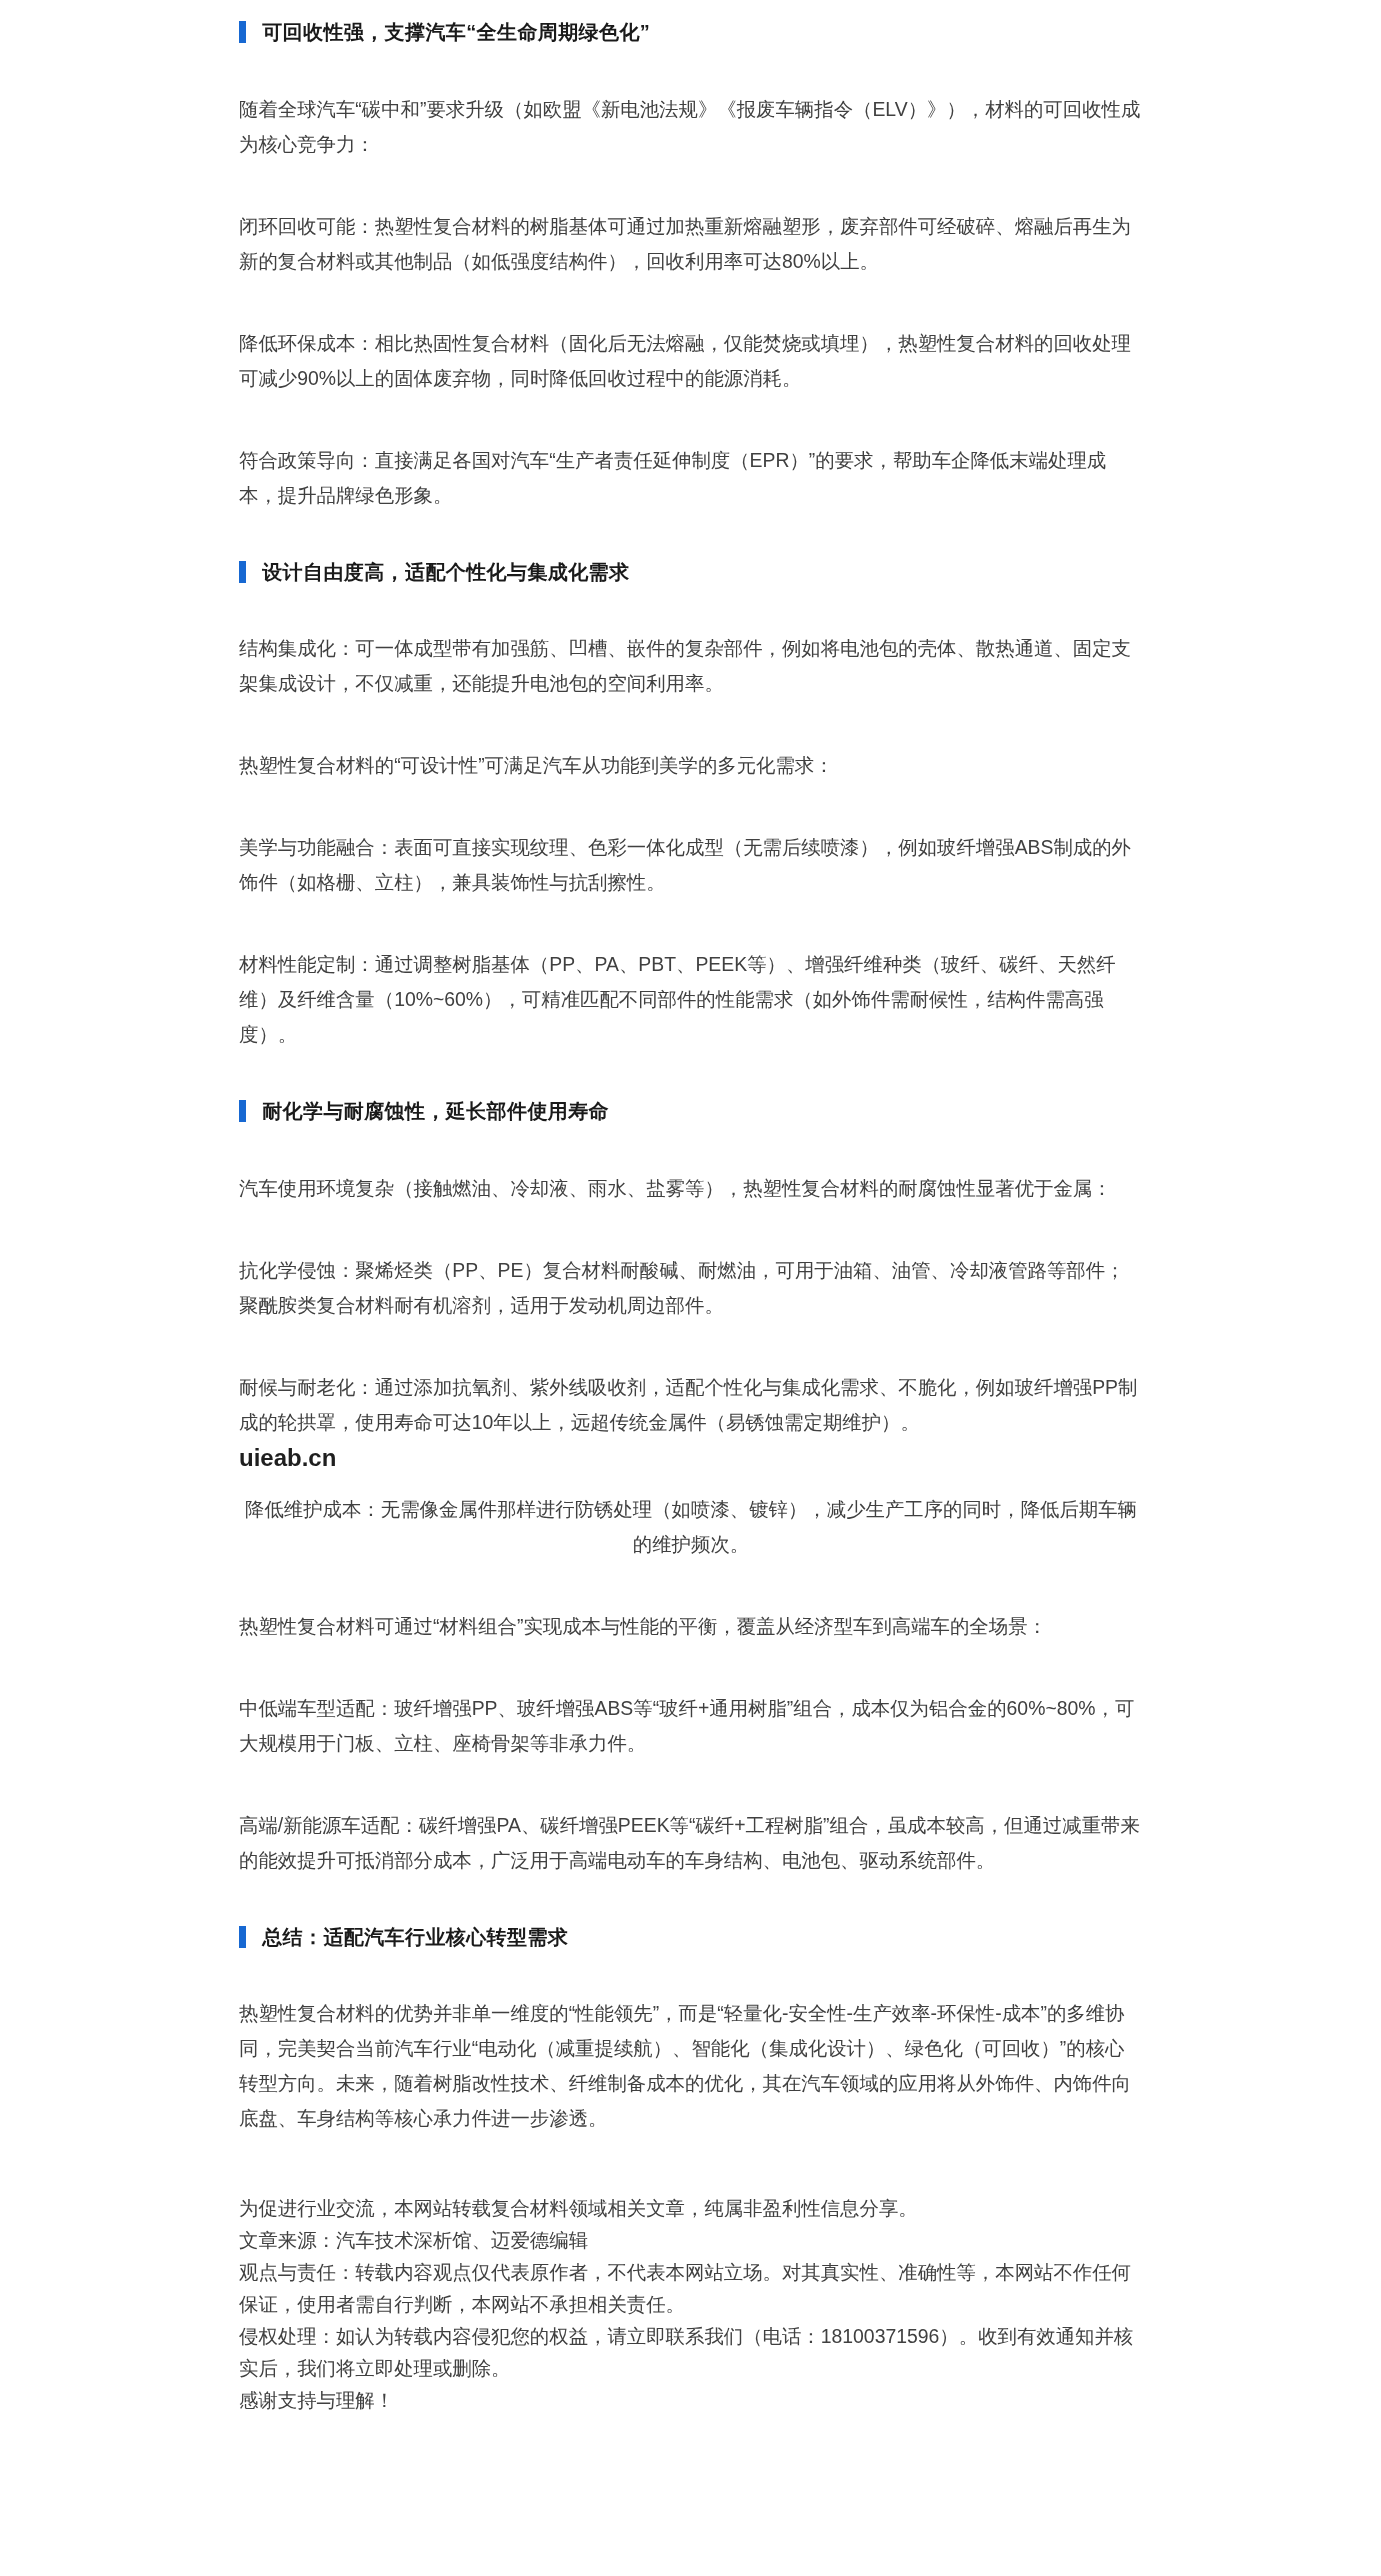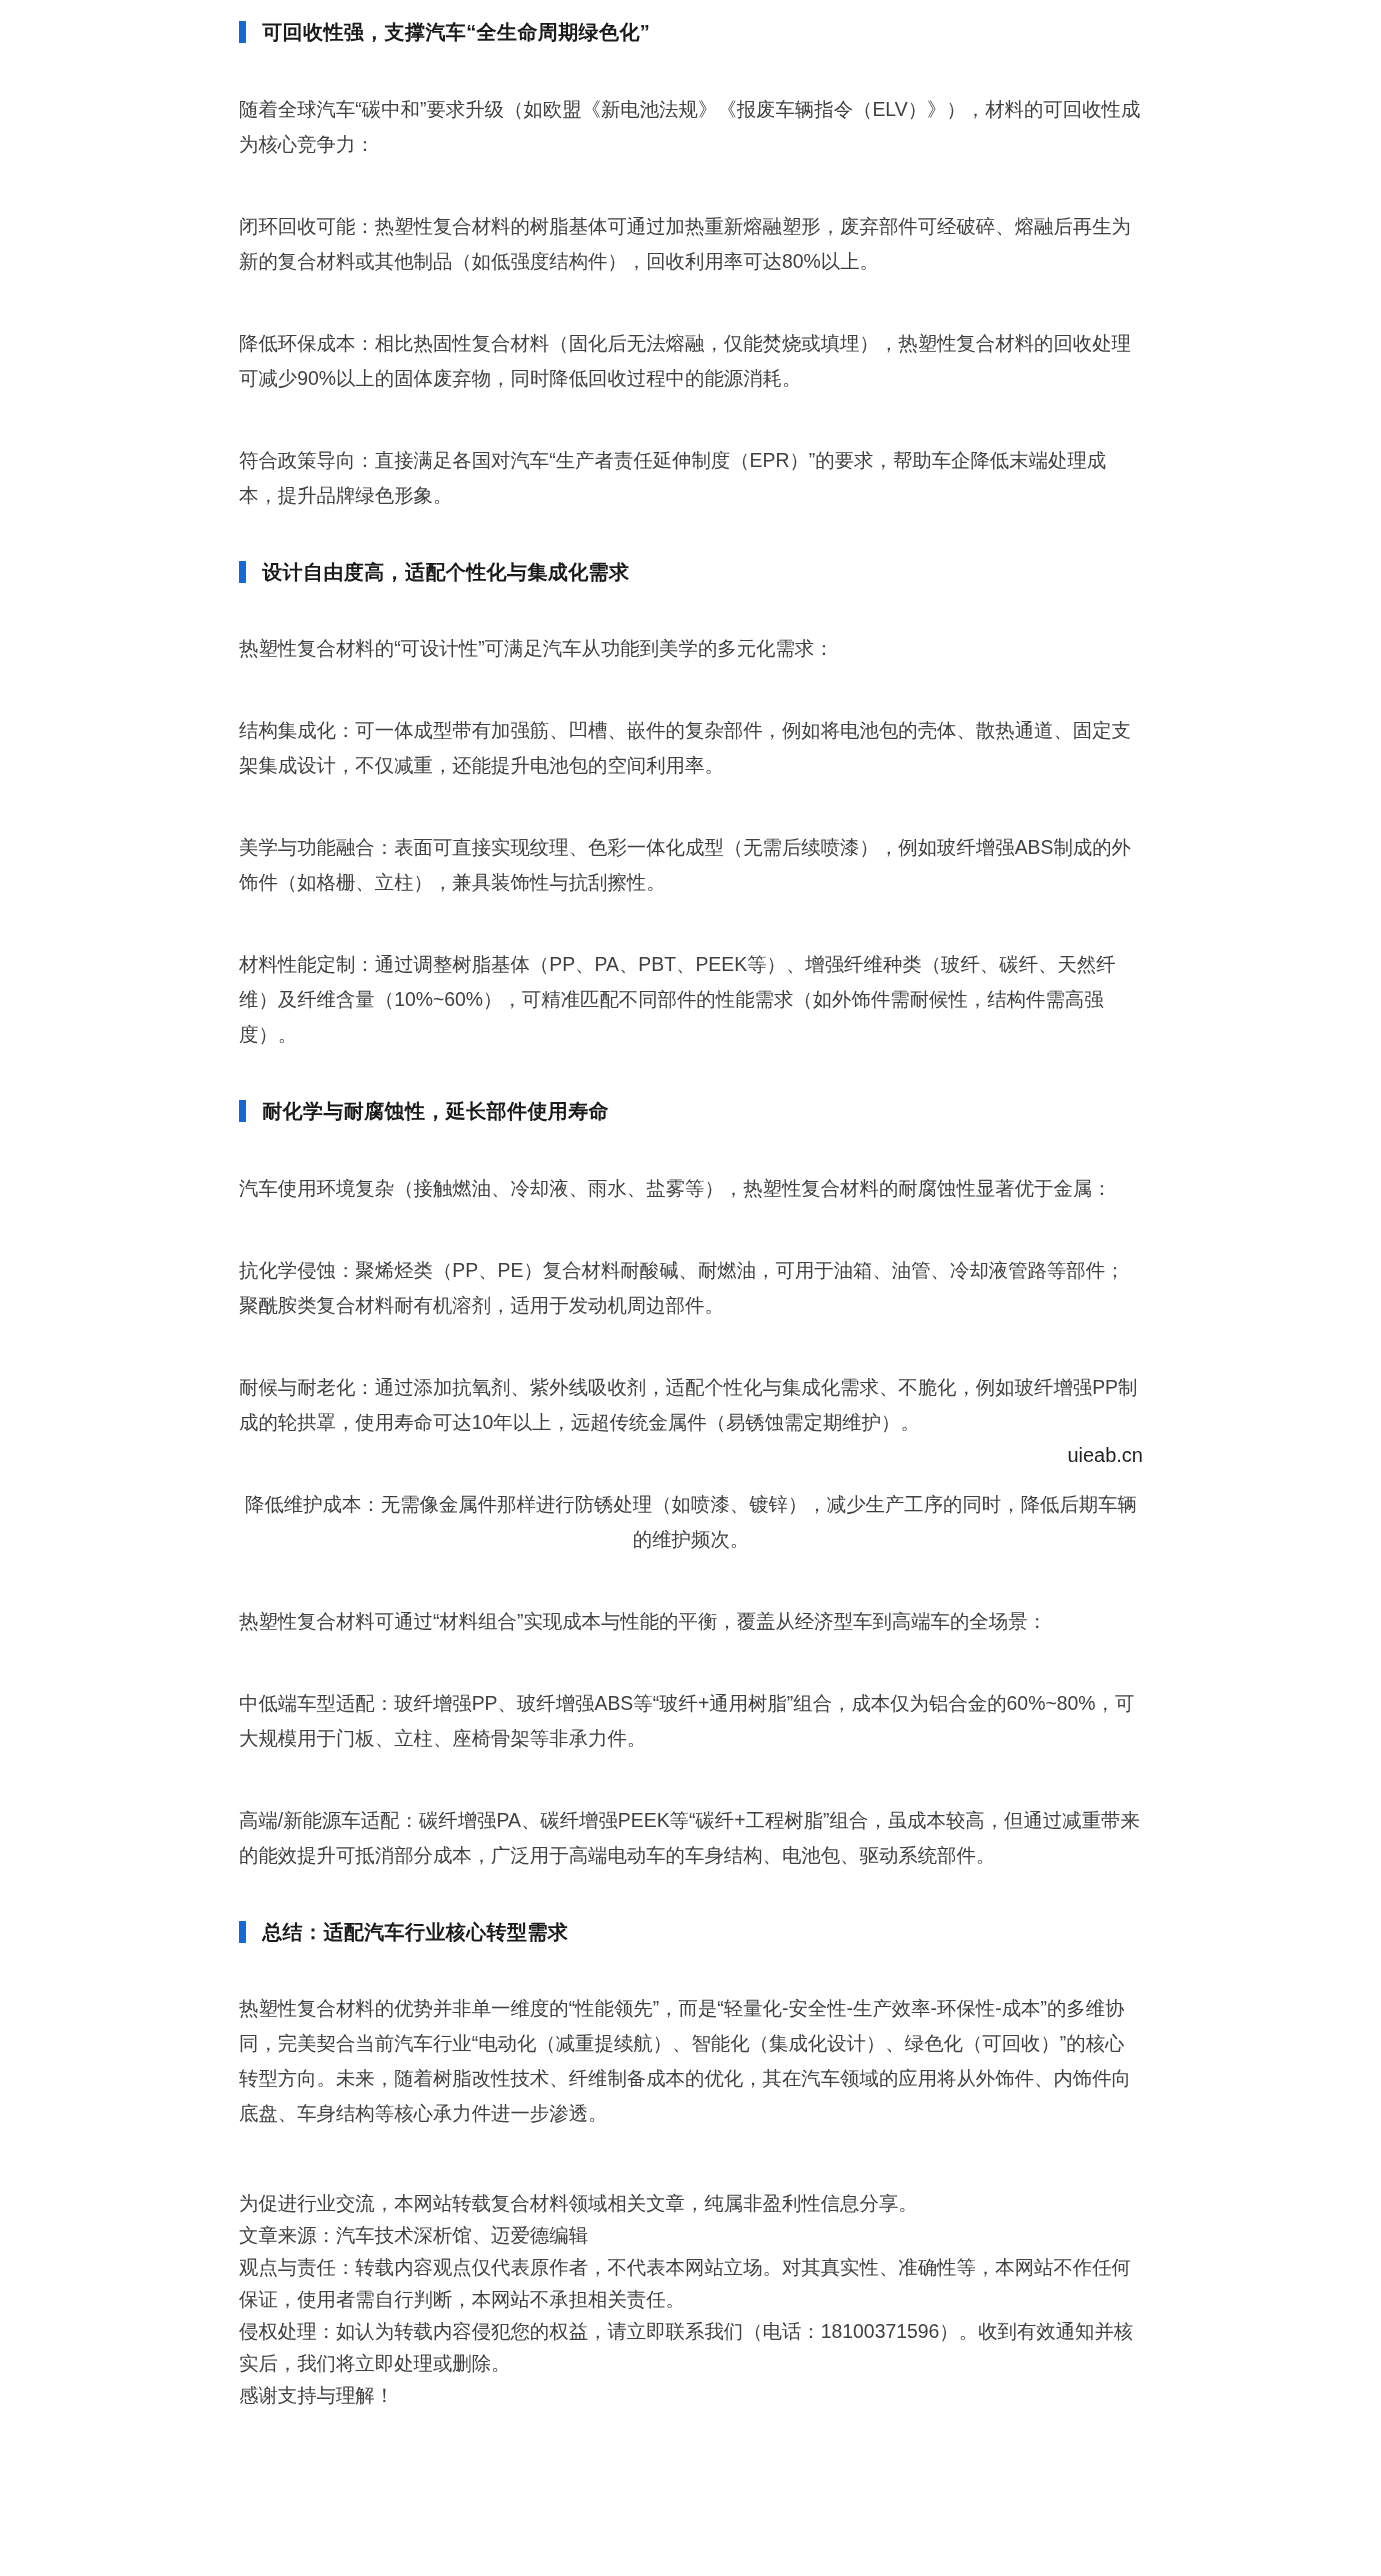--- a/index.html
+++ b/index.html
@@ -44,23 +44,23 @@
   .para {
     margin: 47px 0 0 0;
     font-size: 19.4px;
     line-height: 35px;
     color: #404040;
     text-align: left;
     word-break: break-all;
   }
   .watermark {
     margin: 4.3px 0 20px 0;
-    text-align: right;
-    font-size: 20px;
-    font-weight: normal;
+    text-align: left;
+    font-size: 24px;
+    font-weight: bold;
     color: #1f1f1f;
   }
   .footer-block {
     margin-top: 56px;
   }
   .footer-line {
     margin: 0;
     font-size: 19.4px;
     line-height: 32px;
     color: #404040;
@@ -78,22 +78,22 @@
   </div>
   <p class="para">随着全球汽车“碳中和”要求升级（如欧盟《新电池法规》《报废车辆指令（ELV）》），材料的可回收性成为核心竞争力：</p>
   <p class="para">闭环回收可能：热塑性复合材料的树脂基体可通过加热重新熔融塑形，废弃部件可经破碎、熔融后再生为新的复合材料或其他制品（如低强度结构件），回收利用率可达80%以上。</p>
   <p class="para">降低环保成本：相比热固性复合材料（固化后无法熔融，仅能焚烧或填埋），热塑性复合材料的回收处理可减少90%以上的固体废弃物，同时降低回收过程中的能源消耗。</p>
   <p class="para">符合政策导向：直接满足各国对汽车“生产者责任延伸制度（EPR）”的要求，帮助车企降低末端处理成本，提升品牌绿色形象。</p>
 
   <div class="sec-heading">
     <span class="accent-bar"></span>
     <span class="h-text">设计自由度高，适配个性化与集成化需求</span>
   </div>
+  <p class="para">结构集成化：可一体成型带有加强筋、凹槽、嵌件的复杂部件，例如将电池包的壳体、散热通道、固定支架集成设计，不仅减重，还能提升电池包的空间利用率。</p>
   <p class="para">热塑性复合材料的“可设计性”可满足汽车从功能到美学的多元化需求：</p>
-  <p class="para">结构集成化：可一体成型带有加强筋、凹槽、嵌件的复杂部件，例如将电池包的壳体、散热通道、固定支架集成设计，不仅减重，还能提升电池包的空间利用率。</p>
   <p class="para">美学与功能融合：表面可直接实现纹理、色彩一体化成型（无需后续喷漆），例如玻纤增强ABS制成的外饰件（如格栅、立柱），兼具装饰性与抗刮擦性。</p>
   <p class="para">材料性能定制：通过调整树脂基体（PP、PA、PBT、PEEK等）、增强纤维种类（玻纤、碳纤、天然纤维）及纤维含量（10%~60%），可精准匹配不同部件的性能需求（如外饰件需耐候性，结构件需高强度）。</p>
 
   <div class="sec-heading">
     <span class="accent-bar"></span>
     <span class="h-text">耐化学与耐腐蚀性，延长部件使用寿命</span>
   </div>
   <p class="para">汽车使用环境复杂（接触燃油、冷却液、雨水、盐雾等），热塑性复合材料的耐腐蚀性显著优于金属：</p>
   <p class="para">抗化学侵蚀：聚烯烃类（PP、PE）复合材料耐酸碱、耐燃油，可用于油箱、油管、冷却液管路等部件；聚酰胺类复合材料耐有机溶剂，适用于发动机周边部件。</p>
   <p class="para">耐候与耐老化：通过添加抗氧剂、紫外线吸收剂，适配个性化与集成化需求、不脆化，例如玻纤增强PP制成的轮拱罩，使用寿命可达10年以上，远超传统金属件（易锈蚀需定期维护）。</p>

